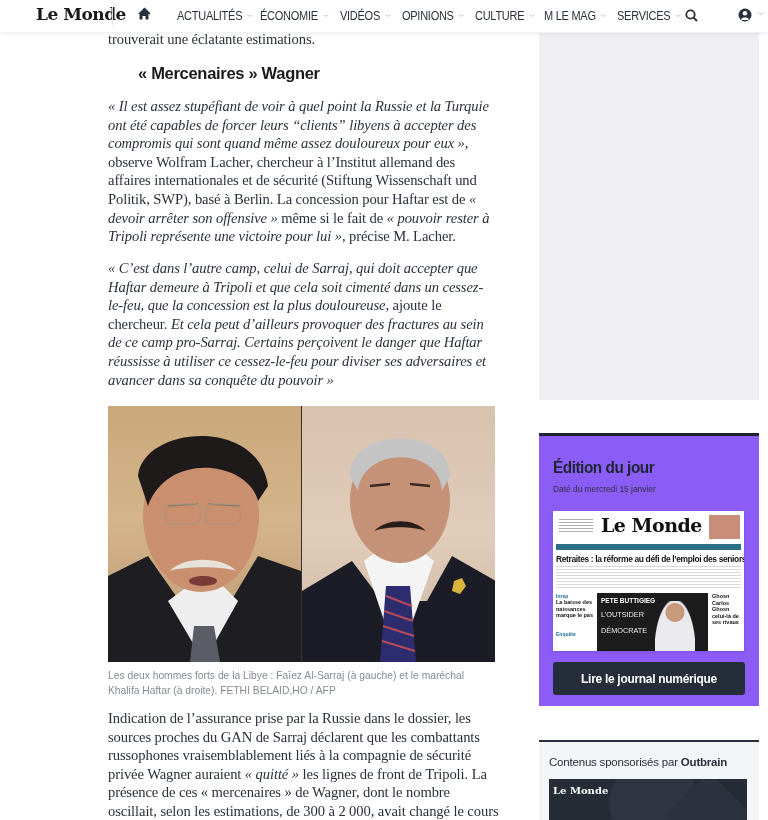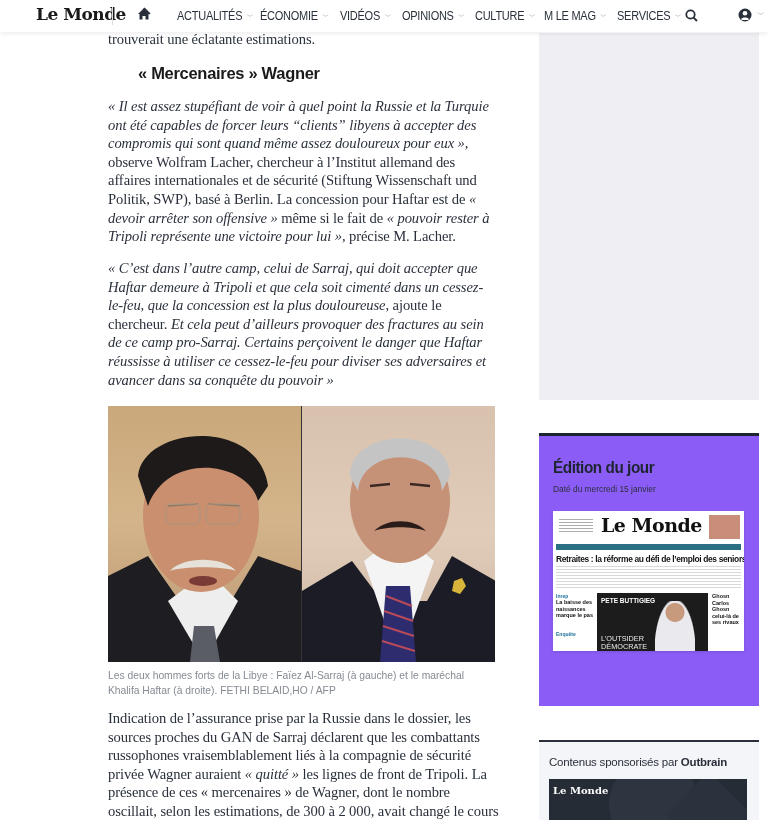--- a/index.html
+++ b/index.html
@@ -89,21 +89,21 @@
     }
     .paper-cols { position: absolute; left: 3px; top: 55px; width: 185px; height: 22px;
       background: repeating-linear-gradient(180deg, #c8c8c8 0 1px, #fff 1px 3px); opacity: 0.7; }
     .paper-side-l { position: absolute; left: 3px; top: 82px; width: 37px; height: 55px; }
     .paper-side-l .t { font-family: "Liberation Sans", sans-serif; font-size: 5.5px; color: #111; line-height: 6.5px; font-weight: bold; }
     .paper-side-l .k { font-family: "Liberation Sans", sans-serif; font-size: 5px; color: #1f6f9c; font-weight: bold; }
     .paper-photo { position: absolute; left: 44px; top: 82px; width: 111px; height: 58px; background: #1c1c1c; overflow: hidden; }
     .paper-photo .pt { position: absolute; left: 4px; top: 4px; font-family: "Liberation Sans", sans-serif;
       font-size: 6.5px; color: #fff; line-height: 7.5px; font-weight: bold; }
     .paper-photo .pt2 { position: absolute; left: 4px; top: 14px; font-family: "Liberation Sans", sans-serif;
-      font-size: 7.3px; color: #e8e8e8; line-height: 8px; margin-top: 28px; }
+      font-size: 7.3px; color: #e8e8e8; line-height: 16px; }
     .paper-photo .fig { position: absolute; left: 58px; top: 8px; width: 40px; height: 52px;
       background: radial-gradient(circle at 50% 22%, #c79a7d 0 9px, transparent 10px),
                   radial-gradient(ellipse at 50% 95%, #e9e9ee 0 20px, transparent 21px); }
     .paper-side-r { position: absolute; left: 159px; top: 82px; width: 30px; height: 55px; }
     .paper-side-r .t { font-family: "Liberation Sans", sans-serif; font-size: 5.5px; color: #111; line-height: 6.5px; font-weight: bold; }
     .paper-thumb { position: absolute; left: 156px; top: 4px; width: 31px; height: 24px; background: #c98e7a; }
     .paper-mast { position: absolute; left: 6px; top: 8px; width: 34px; height: 14px;
       background: repeating-linear-gradient(180deg, #999 0 1px, #fff 1px 3px); opacity: 0.8; }
 
     .read-btn {
@@ -246,20 +246,21 @@
     </div>
     <div class="paper-photo">
       <div class="pt">PETE BUTTIGIEG</div>
       <div class="pt2" style="width:55px">L’OUTSIDER DÉMOCRATE</div>
       <div class="fig"></div>
     </div>
     <div class="paper-side-r">
       <div class="t">Ghosn Carlos Ghosn celui-là de ses rivaux</div>
     </div>
   </div>
+  <div class="read-btn">Lire le journal numérique</div>
 </div>
 
 <div class="sponsored">
   <div class="sponsored-label"><span>Contenus sponsorisés par</span> <b>Outbrain</b></div>
   <div class="sponsored-card">
     <div class="shape1"></div>
     <div class="shape2"></div>
     <div class="sponsored-logo">Le Monde</div>
   </div>
 </div>

